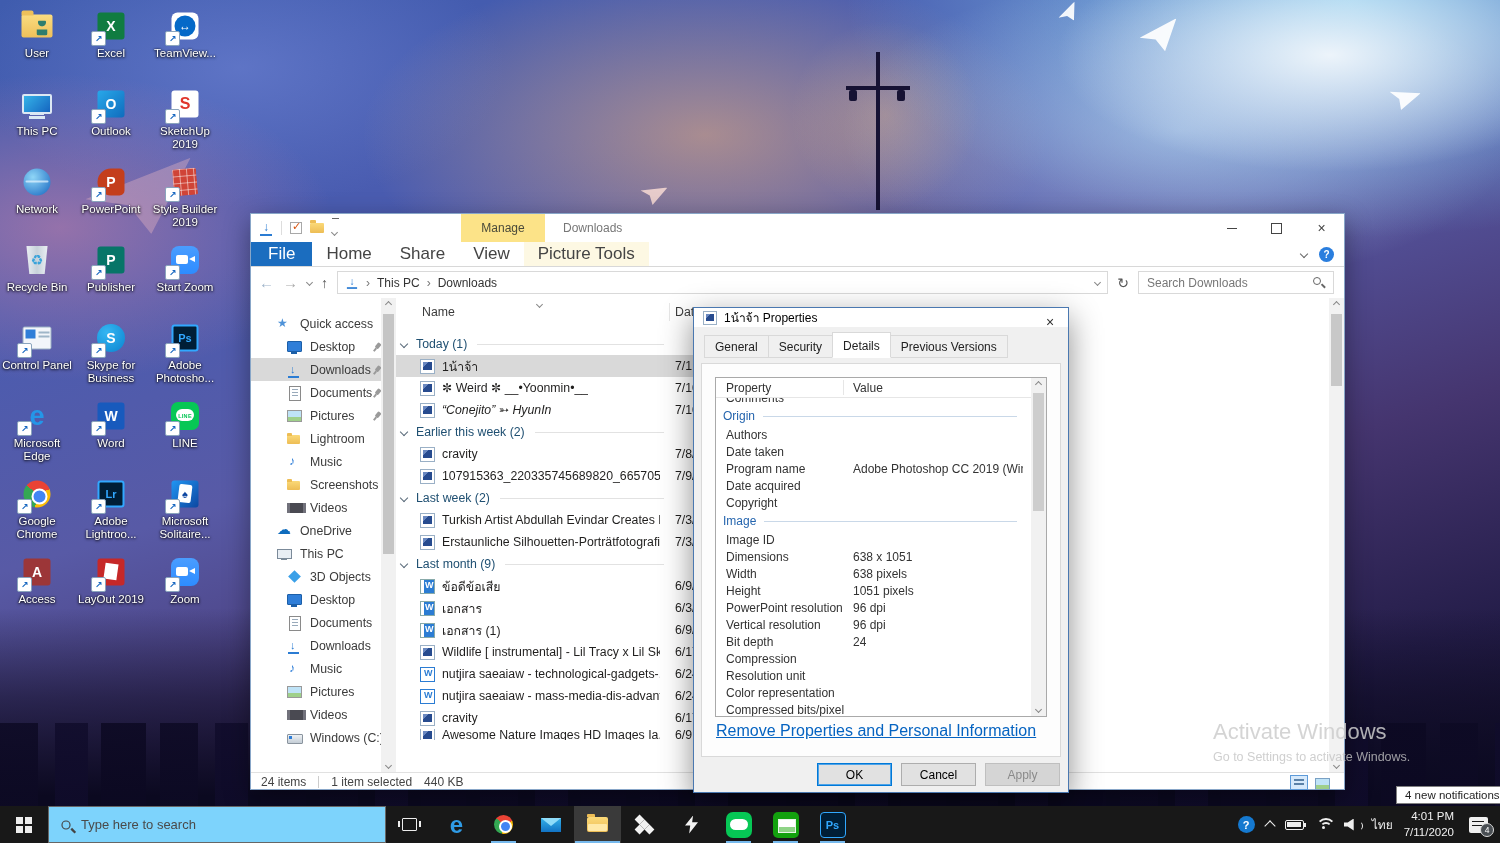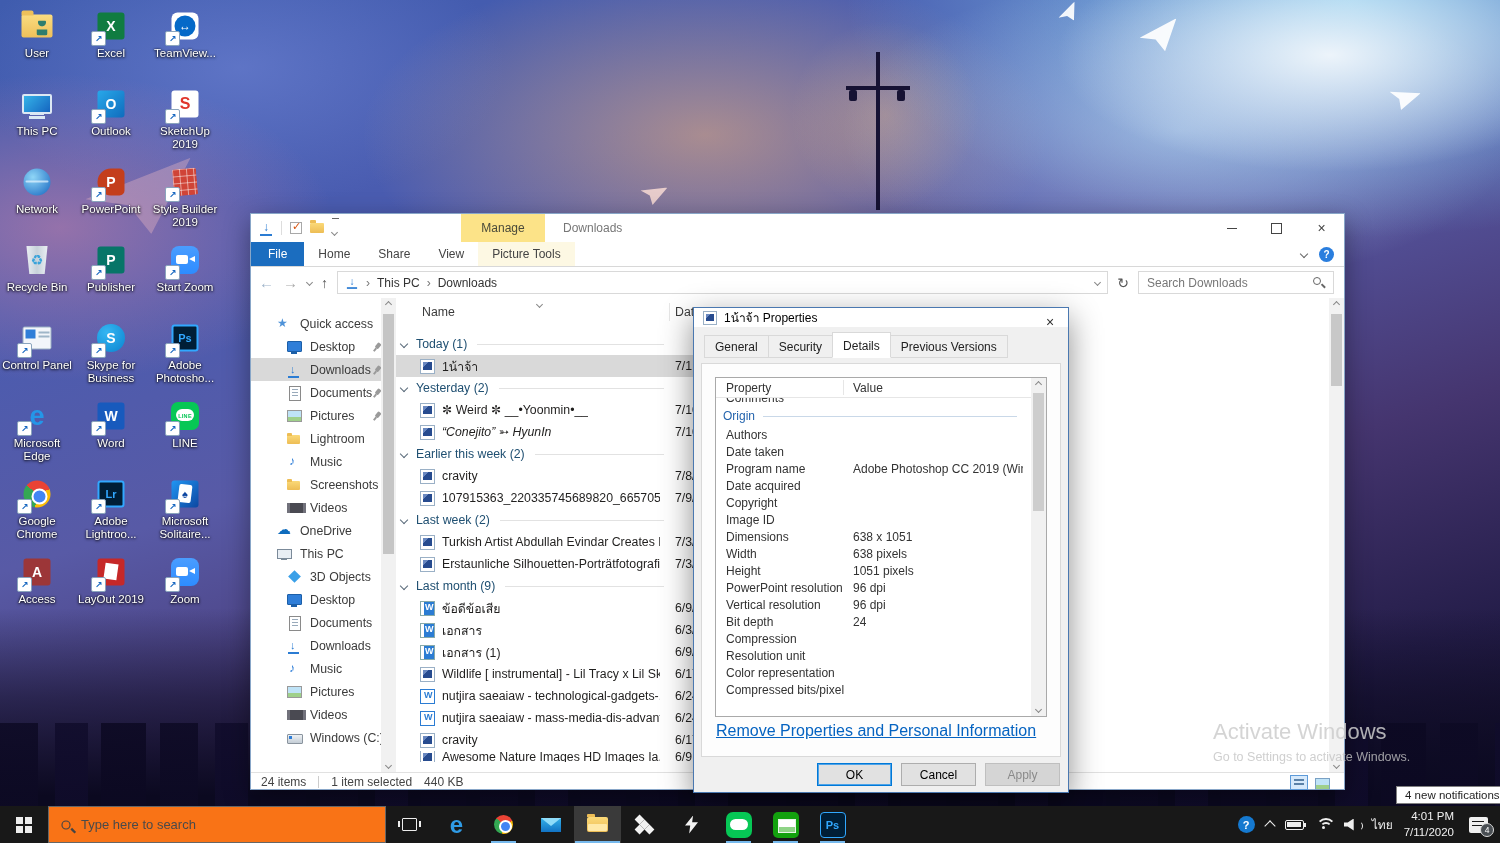--- a/index.html
+++ b/index.html
@@ -94,21 +94,21 @@
   .qat-caret{position:relative;padding-top:3px}
   .qat-caret::before{content:"";position:absolute;top:0;left:0;width:7px;height:1.5px;background:#666}
   .manage-tab{position:absolute;left:210px;top:0;width:84px;height:28px;background:#fce388;color:#4a4a3a;font-size:12px;display:flex;align-items:center;justify-content:center}
   .exp-title{position:absolute;left:312px;top:0;height:28px;display:flex;align-items:center;font-size:12px;color:#777}
   .win-controls{position:absolute;right:0;top:0;display:flex}
   .wc{width:45px;height:28px;display:flex;align-items:center;justify-content:center;background:none;border:none;color:#444;cursor:pointer}
   .wc-min::before{content:"";width:10px;height:1px;background:#444}
   .wc-max::before{content:"";width:9px;height:9px;border:1px solid #444}
   .wc-close{font-size:14px}
   .ribbon-tabs{height:25px;display:flex;align-items:stretch;background:#fff;border-bottom:1px solid #d8d8d8;position:relative}
-  .rtab{padding:0 14px;display:flex;align-items:center;font-size:12px;color:#444;cursor:pointer}
+  .rtab{padding:0 14px;display:flex;align-items:center;font-size:17px;color:#444;cursor:pointer}
   .rtab-file{background:#1b6dbf;color:#fff;padding:0 17px}
   .rtab-picture{background:#fdf8e3}
   .ribbon-right{position:absolute;right:10px;top:0;height:24px;display:flex;align-items:center;gap:12px}
   .help-badge{width:15px;height:15px;border-radius:50%;background:#2a7ede;color:#fff;font-size:10px;font-weight:bold;display:flex;align-items:center;justify-content:center}
   .addr-row{height:31px;display:flex;align-items:center;padding:0 10px 0 8px;gap:9px;background:#fff}
   .nav-back{color:#9fb4ca;font-size:15px}
   .nav-fwd{color:#aaa;font-size:15px}
   .nav-up{color:#555;font-size:14px}
   .chev.small{width:5px;height:5px;border-color:#888}
   .addr-field{flex:1;height:23px;border:1px solid #d9d9d9;display:flex;align-items:center;padding:0 7px;gap:7px;font-size:12px;color:#333}
@@ -217,21 +217,21 @@
   .rp-link{position:absolute;left:14px;bottom:16px;font-size:16px;color:#0563c1;text-decoration:underline;cursor:pointer}
   .dlg-buttons{position:absolute;right:8px;bottom:6px;display:flex;gap:9px}
   .dbtn{width:75px;height:23px;font-size:12px;background:#e1e1e1;border:1px solid #adadad;cursor:pointer;font-family:inherit}
   .dbtn.default{border:1px solid #0078d7;box-shadow:inset 0 0 0 1px #4da3e8}
   .dbtn:disabled{color:#8a8a8a;background:#d5d5d5;border-color:#bfbfbf}
 
   
   .taskbar{position:absolute;left:0;right:0;bottom:0;height:37px;background:#181818;display:flex;align-items:stretch;z-index:10}
   .tb-start{width:48px;display:flex;align-items:center;justify-content:center;background:none;border:none;cursor:pointer}
   .win-logo{width:16px;height:16px;background-image:linear-gradient(#ededed,#ededed),linear-gradient(#ededed,#ededed),linear-gradient(#ededed,#ededed),linear-gradient(#ededed,#ededed);background-size:7px 7px;background-position:0 0,9px 0,0 9px,9px 9px;background-repeat:no-repeat}
-  .tb-search{width:338px;background:#f97316;border:1px solid #666;display:flex;align-items:center;gap:11px;padding-left:13px}
+  .tb-search{width:338px;background:#7dd3fc;border:1px solid #666;display:flex;align-items:center;gap:11px;padding-left:13px}
   .tb-search .mag{position:static;border-color:#444;transform:scale(1.15)}
   .tb-search .mag::after{background:#444}
   .tb-search-text{font-size:13px;color:#4a4a4a}
   .tb-btn{width:47px;display:flex;align-items:center;justify-content:center;position:relative;background:none;border:none;cursor:pointer}
   .tb-btn.running::after{content:"";position:absolute;bottom:0;left:11px;right:11px;height:2.5px;background:#76b9ed}
   .tb-btn.active{background:rgba(255,255,255,.15)}
   .tb-btn.active::after{content:"";position:absolute;bottom:0;left:1px;right:1px;height:2.5px;background:#76b9ed}
   .tv-ico{width:15px;height:13px;border:1.5px solid #ededed;border-radius:1px;position:relative}
   .tv-ico::before{content:"";position:absolute;left:-5px;top:2px;width:2px;height:6px;background:#ededed}
   .tv-ico::after{content:"";position:absolute;right:-5px;top:2px;width:2px;height:6px;background:#ededed}
@@ -671,26 +671,20 @@
 
           </div>
 
           <div class="fl-row fil ic-image selected">
 
             <span class="f-ico"></span>
             <span class="f-name">1น้าจ้า</span>
             <span class="f-date">7/1</span>
           </div>
 
-          <div class="fl-row grp">
-            <i class="g-chev"></i>
-            <span class="g-label">Yesterday (2)</span>
-            <span class="g-line"></span>
-
-          </div>
 
           <div class="fl-row fil ic-image">
 
             <span class="f-ico"></span>
             <span class="f-name">✼ Weird ✼ __•Yoonmin•__</span>
             <span class="f-date">7/10</span>
           </div>
 
           <div class="fl-row fil ic-image italic">
 
@@ -879,20 +873,26 @@
             <span class="dr-prop">Date acquired</span>
             <span class="dr-val"></span>
           </div>
 
           <div class="dr prop">
 
             <span class="dr-prop">Copyright</span>
             <span class="dr-val"></span>
           </div>
 
+          <div class="dr sec">
+
+            <span class="dr-sec">Image</span>
+            <span class="dr-secline"></span>
+
+          </div>
 
           <div class="dr prop">
 
             <span class="dr-prop">Image ID</span>
             <span class="dr-val"></span>
           </div>
 
           <div class="dr prop">
 
             <span class="dr-prop">Dimensions</span>

